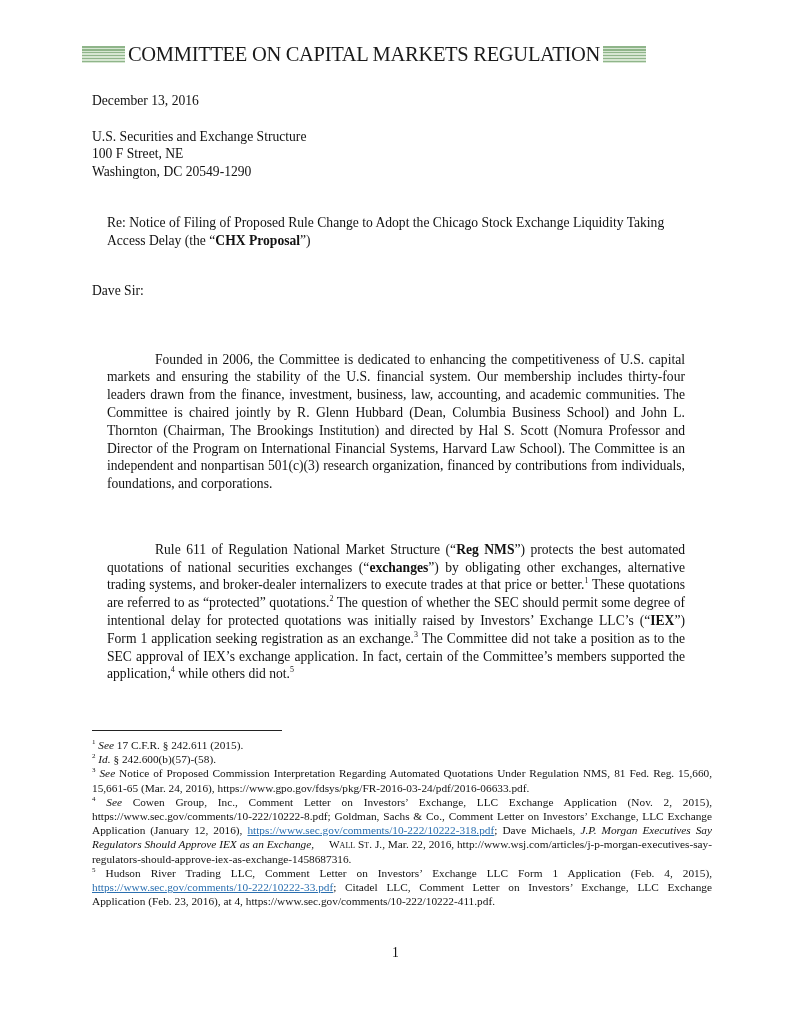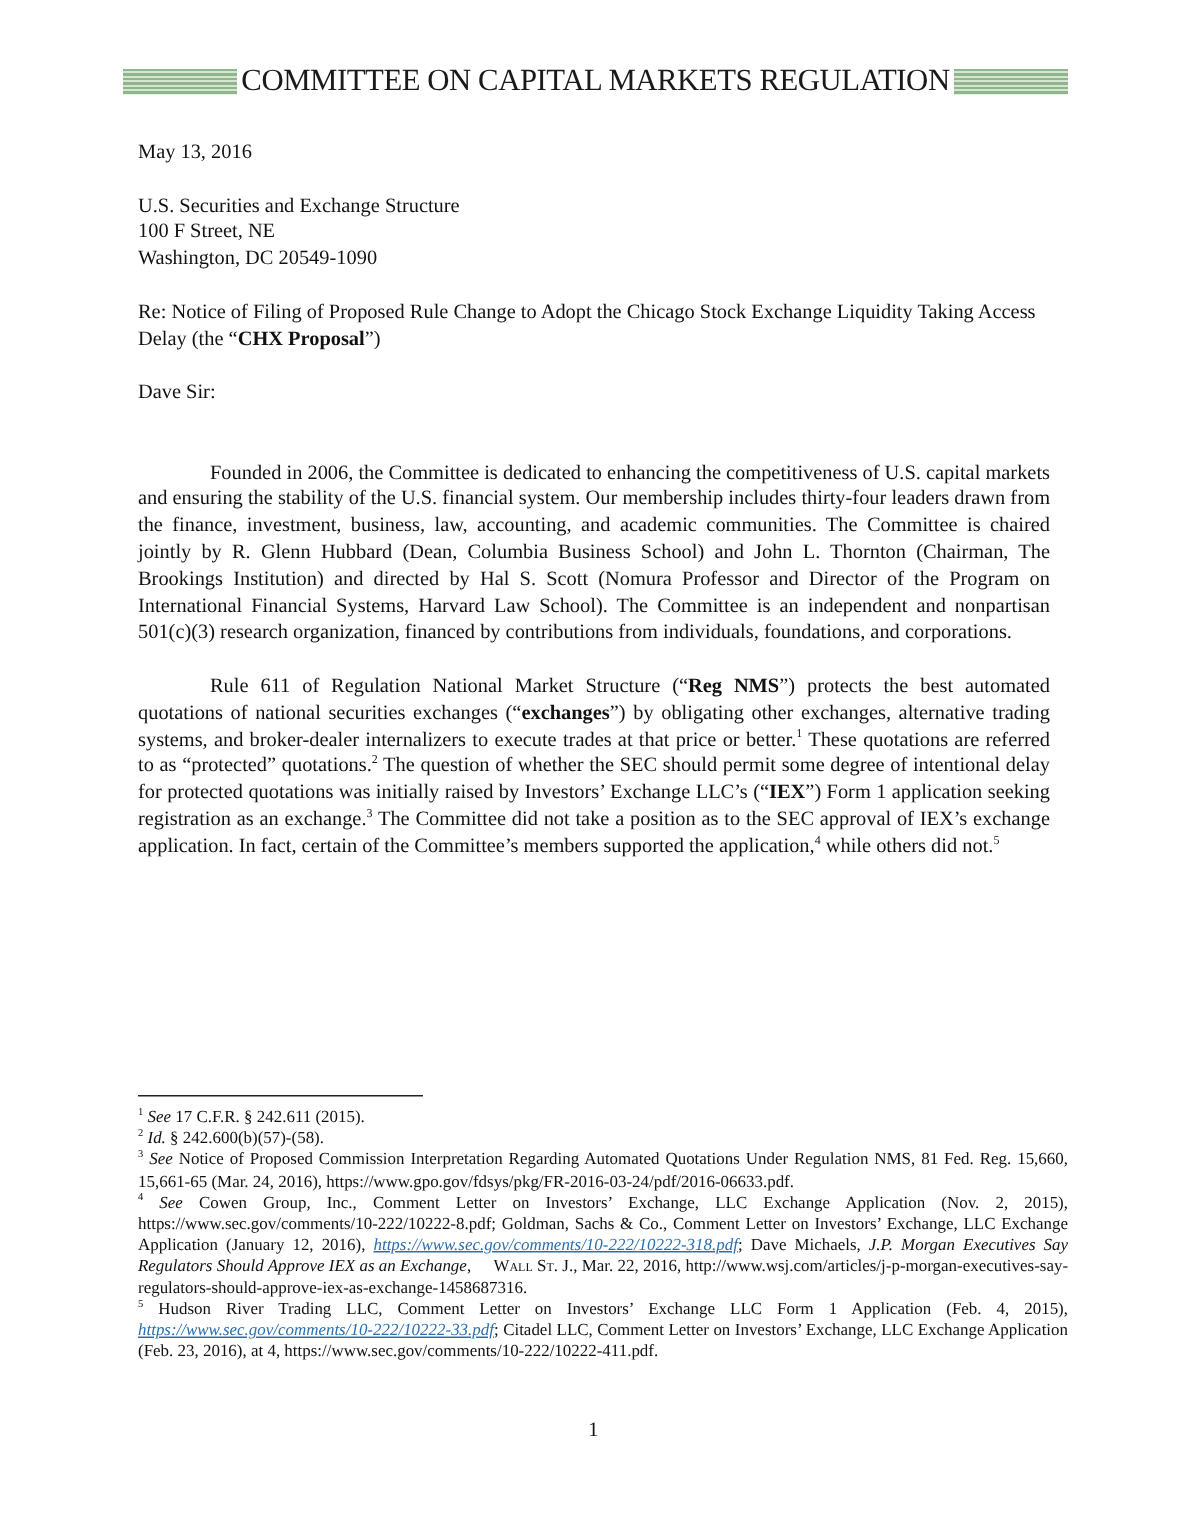--- a/index.html
+++ b/index.html
@@ -1,55 +1,55 @@
 <!DOCTYPE html>
 <html><head>
   <meta charset="utf-8">
   <style>
     html, body { margin: 0; padding: 0; background: #ffffff; }
     body { width: 791px; height: 1024px; position: relative; overflow: hidden;
       font-family: "Liberation Serif", "DejaVu Serif", serif; color: #111; }
-    .header { position: absolute; top: 40px; left: 82px; width: 630px; height: 28px;
+    .header { position: absolute; top: 40px; left: 82px; width: 564px; height: 28px;
       display: flex; align-items: center; }
     .stripes { flex: 1; height: 17px; align-self: center;
       background: repeating-linear-gradient(to bottom, #8fb58a 0px, #8fb58a 1.5px, #d6e6d2 1.5px, #d6e6d2 3px); }
     .stripes.left { margin-right: 3px; }
     .stripes.right { margin-left: 3px; }
     .org-title { font-family: "Liberation Serif", "DejaVu Serif", serif; font-size: 20.5px;
       letter-spacing: -0.3px; white-space: nowrap; color: #1a1a1a; line-height: 1; }
     .content { position: absolute; left: 92px; top: 92px; width: 608px; font-size: 13.6px; line-height: 17.8px; }
     .line { display: block; }
     .gap { height: 17.8px; }
-    p { margin: 0; text-align: justify; }
+    p { margin: 15px; text-align: justify; }
     .indent { text-indent: 48px; }
     sup { font-size: 8px; line-height: 0; vertical-align: super; }
     .footnote-rule { position: absolute; left: 92px; top: 730px; width: 190px; border-top: 1px solid #222; }
     .footnotes { position: absolute; left: 92px; top: 738px; width: 620px; font-size: 11.3px; line-height: 14.2px; }
     .fn { margin: 0; }
     .fn sup { font-size: 7px; }
-    a.link { color: #2a6fb0; text-decoration: underline; font-style: italic; }
+    a.link { color: #2a6fb0; text-decoration: underline; }
     .sc { font-variant: small-caps; margin-left: 12px; }
     .page-num { position: absolute; top: 945px; left: 0; width: 791px; text-align: center; font-size: 13.6px; }
   </style>
 </head>
 <body>
 
 <div class="header">
   <div class="stripes left"></div>
   <span class="org-title">COMMITTEE ON CAPITAL MARKETS REGULATION</span>
   <div class="stripes right"></div>
 </div>
 
 <div class="content">
-  <span class="line">May 13, 2016</span>
+  <span class="line">December 13, 2016</span>
   <div class="gap"></div>
   <div>
     <span class="line">U.S. Securities and Exchange Structure</span>
     <span class="line">100 F Street, NE</span>
-    <span class="line">Washington, DC 20549-1090</span>
+    <span class="line">Washington, DC 20549-1290</span>
   </div>
   <div class="gap"></div>
   <p style="text-align:left;"><span>Re: Notice of Filing of Proposed Rule Change to Adopt the Chicago Stock Exchange Liquidity Taking Access Delay (the “</span><b>CHX Proposal</b><span>”)</span></p>
   <div class="gap"></div>
   <span class="line">Dave Sir:</span>
   <div class="gap"></div>
   <div class="gap"></div>
   <p class="indent">Founded in 2006, the Committee is dedicated to enhancing the competitiveness of U.S. capital markets and ensuring the stability of the U.S. financial system. Our membership includes thirty-four leaders drawn from the finance, investment, business, law, accounting, and academic communities. The Committee is chaired jointly by R. Glenn Hubbard (Dean, Columbia Business School) and John L. Thornton (Chairman, The Brookings Institution) and directed by Hal S. Scott (Nomura Professor and Director of the Program on International Financial Systems, Harvard Law School). The Committee is an independent and nonpartisan 501(c)(3) research organization, financed by contributions from individuals, foundations, and corporations.</p>
   <div class="gap"></div>
   <p class="indent"><span>Rule 611 of Regulation National Market Structure (“</span><b>Reg NMS</b><span>”) protects the best automated quotations of national securities exchanges (“</span><b>exchanges</b><span>”) by obligating other exchanges, alternative trading systems, and broker-dealer internalizers to execute trades at that price or better.</span><sup>1</sup><span> These quotations are referred to as “protected” quotations.</span><sup>2</sup><span> The question of whether the SEC should permit some degree of intentional delay for protected quotations was initially raised by Investors’ Exchange LLC’s (“</span><b>IEX</b><span>”) Form 1 application seeking registration as an exchange.</span><sup>3</sup><span> The Committee did not take a position as to the SEC approval of IEX’s exchange application. In fact, certain of the Committee’s members supported the application,</span><sup>4</sup><span> while others did not.</span><sup>5</sup></p>

